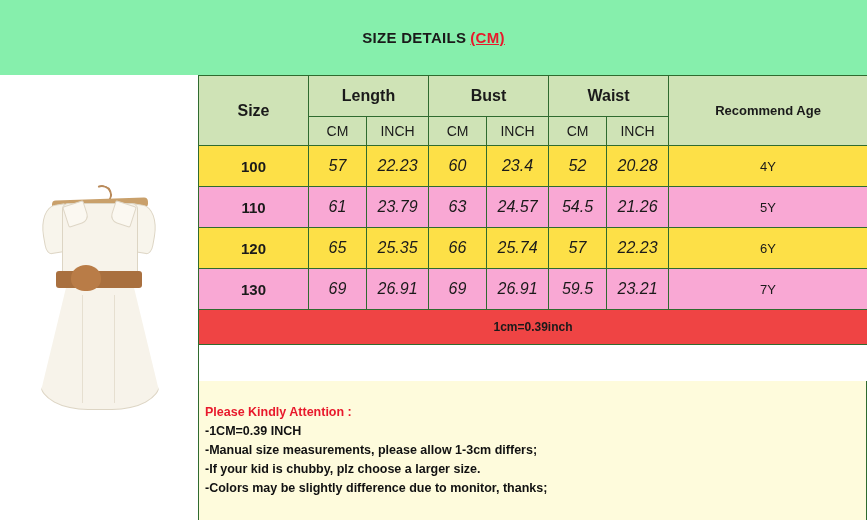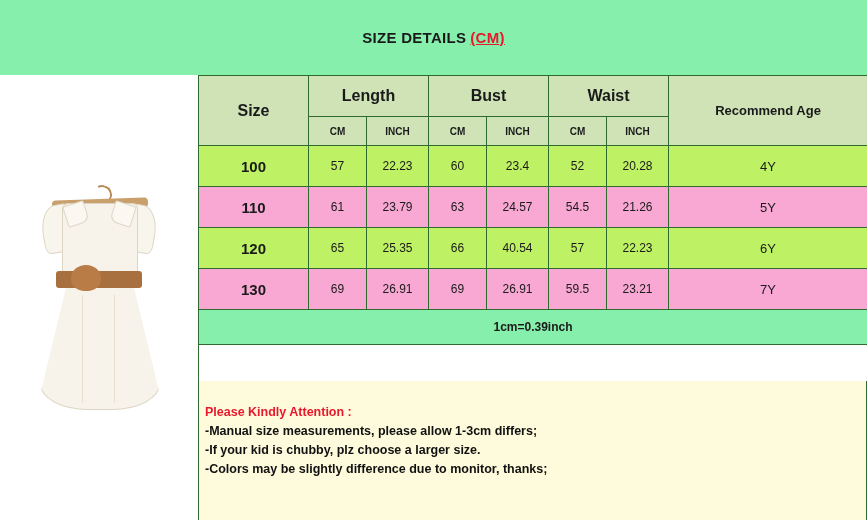--- a/index.html
+++ b/index.html
@@ -179,30 +179,30 @@
     border: 1px solid #2f6b2f;
     text-align: center;
     vertical-align: middle;
     padding: 0;
   }
   .h-green {
     background: #cfe3b6;
     font-weight: bold;
   }
   .hdr-big { font-size: 16px; height: 40px; }
-  .hdr-unit { font-size: 10px; height: 28px; font-weight: bold; }
+  .hdr-unit { font-size: 14px; height: 28px; font-weight: normal; }
   .hdr-age { font-size: 13px; }
 
-  tr.row-peach td { background: #bef264; }
+  tr.row-peach td { background: #fde047; }
   tr.row-blue td { background: #f9a8d4; }
   td.cell-size { font-size: 15px; font-weight: bold; height: 40px; }
-  td.cell-val { font-size: 12px; }
+  td.cell-val { font-size: 16px; font-style: italic; }
   td.cell-age { font-size: 13px; font-weight: normal; }
   td.footer-note {
-    background: #86efac;
+    background: #ef4444;
     font-size: 12px;
     font-weight: bold;
     height: 34px;
   }
 
   
   .attention {
     position: absolute;
     left: 198px;
     top: 381px;
@@ -304,21 +304,21 @@
         <td class="cell-val">24.57</td>
         <td class="cell-val">54.5</td>
         <td class="cell-val">21.26</td>
         <td class="cell-age">5Y</td>
       </tr>
       <tr class="row-peach">
         <td class="cell-size">120</td>
         <td class="cell-val">65</td>
         <td class="cell-val">25.35</td>
         <td class="cell-val">66</td>
-        <td class="cell-val">40.54</td>
+        <td class="cell-val">25.74</td>
         <td class="cell-val">57</td>
         <td class="cell-val">22.23</td>
         <td class="cell-age">6Y</td>
       </tr>
       <tr class="row-blue">
         <td class="cell-size">130</td>
         <td class="cell-val">69</td>
         <td class="cell-val">26.91</td>
         <td class="cell-val">69</td>
         <td class="cell-val">26.91</td>
@@ -327,18 +327,19 @@
         <td class="cell-age">7Y</td>
       </tr>
       <tr>
         <td class="footer-note" colspan="8">1cm=0.39inch</td>
       </tr>
     </tbody>
   </table>
 
   <div class="attention">
     <div class="attention-title">Please Kindly Attention :</div>
+    <div class="attention-line">-1CM=0.39 INCH</div>
     <div class="attention-line">-Manual size measurements, please allow 1-3cm differs;</div>
     <div class="attention-line">-If your kid is chubby, plz choose a larger size.</div>
     <div class="attention-line">-Colors may be slightly difference due to monitor, thanks;</div>
   </div>
 
 </div>
 
 </body></html>

